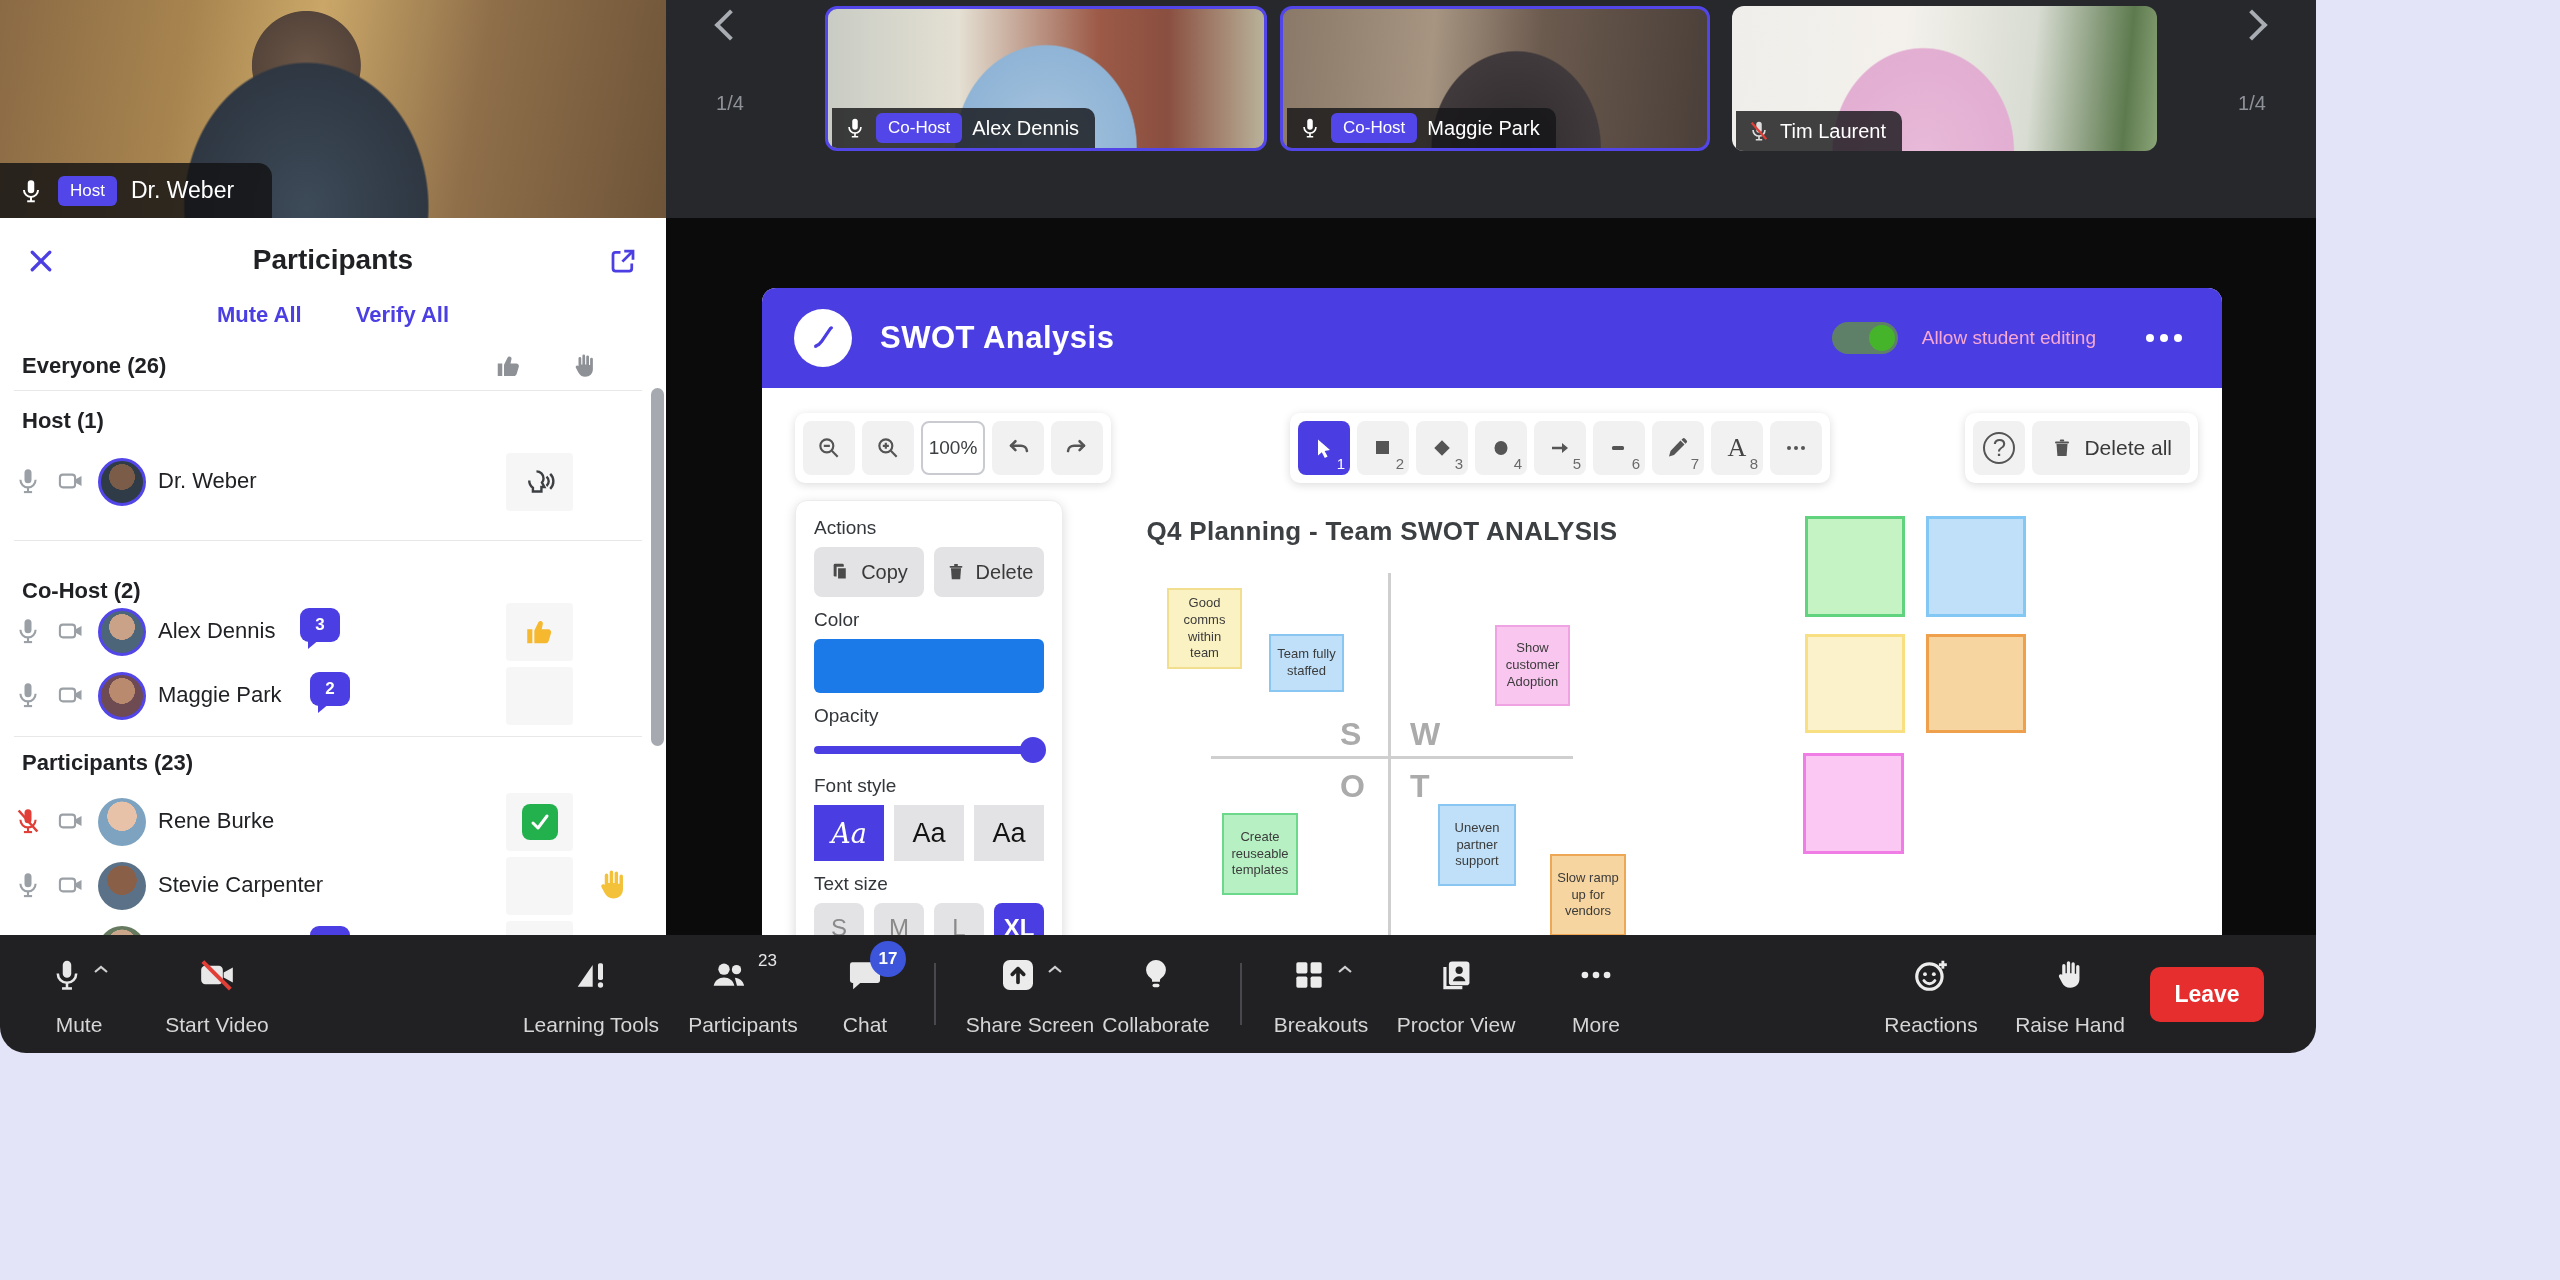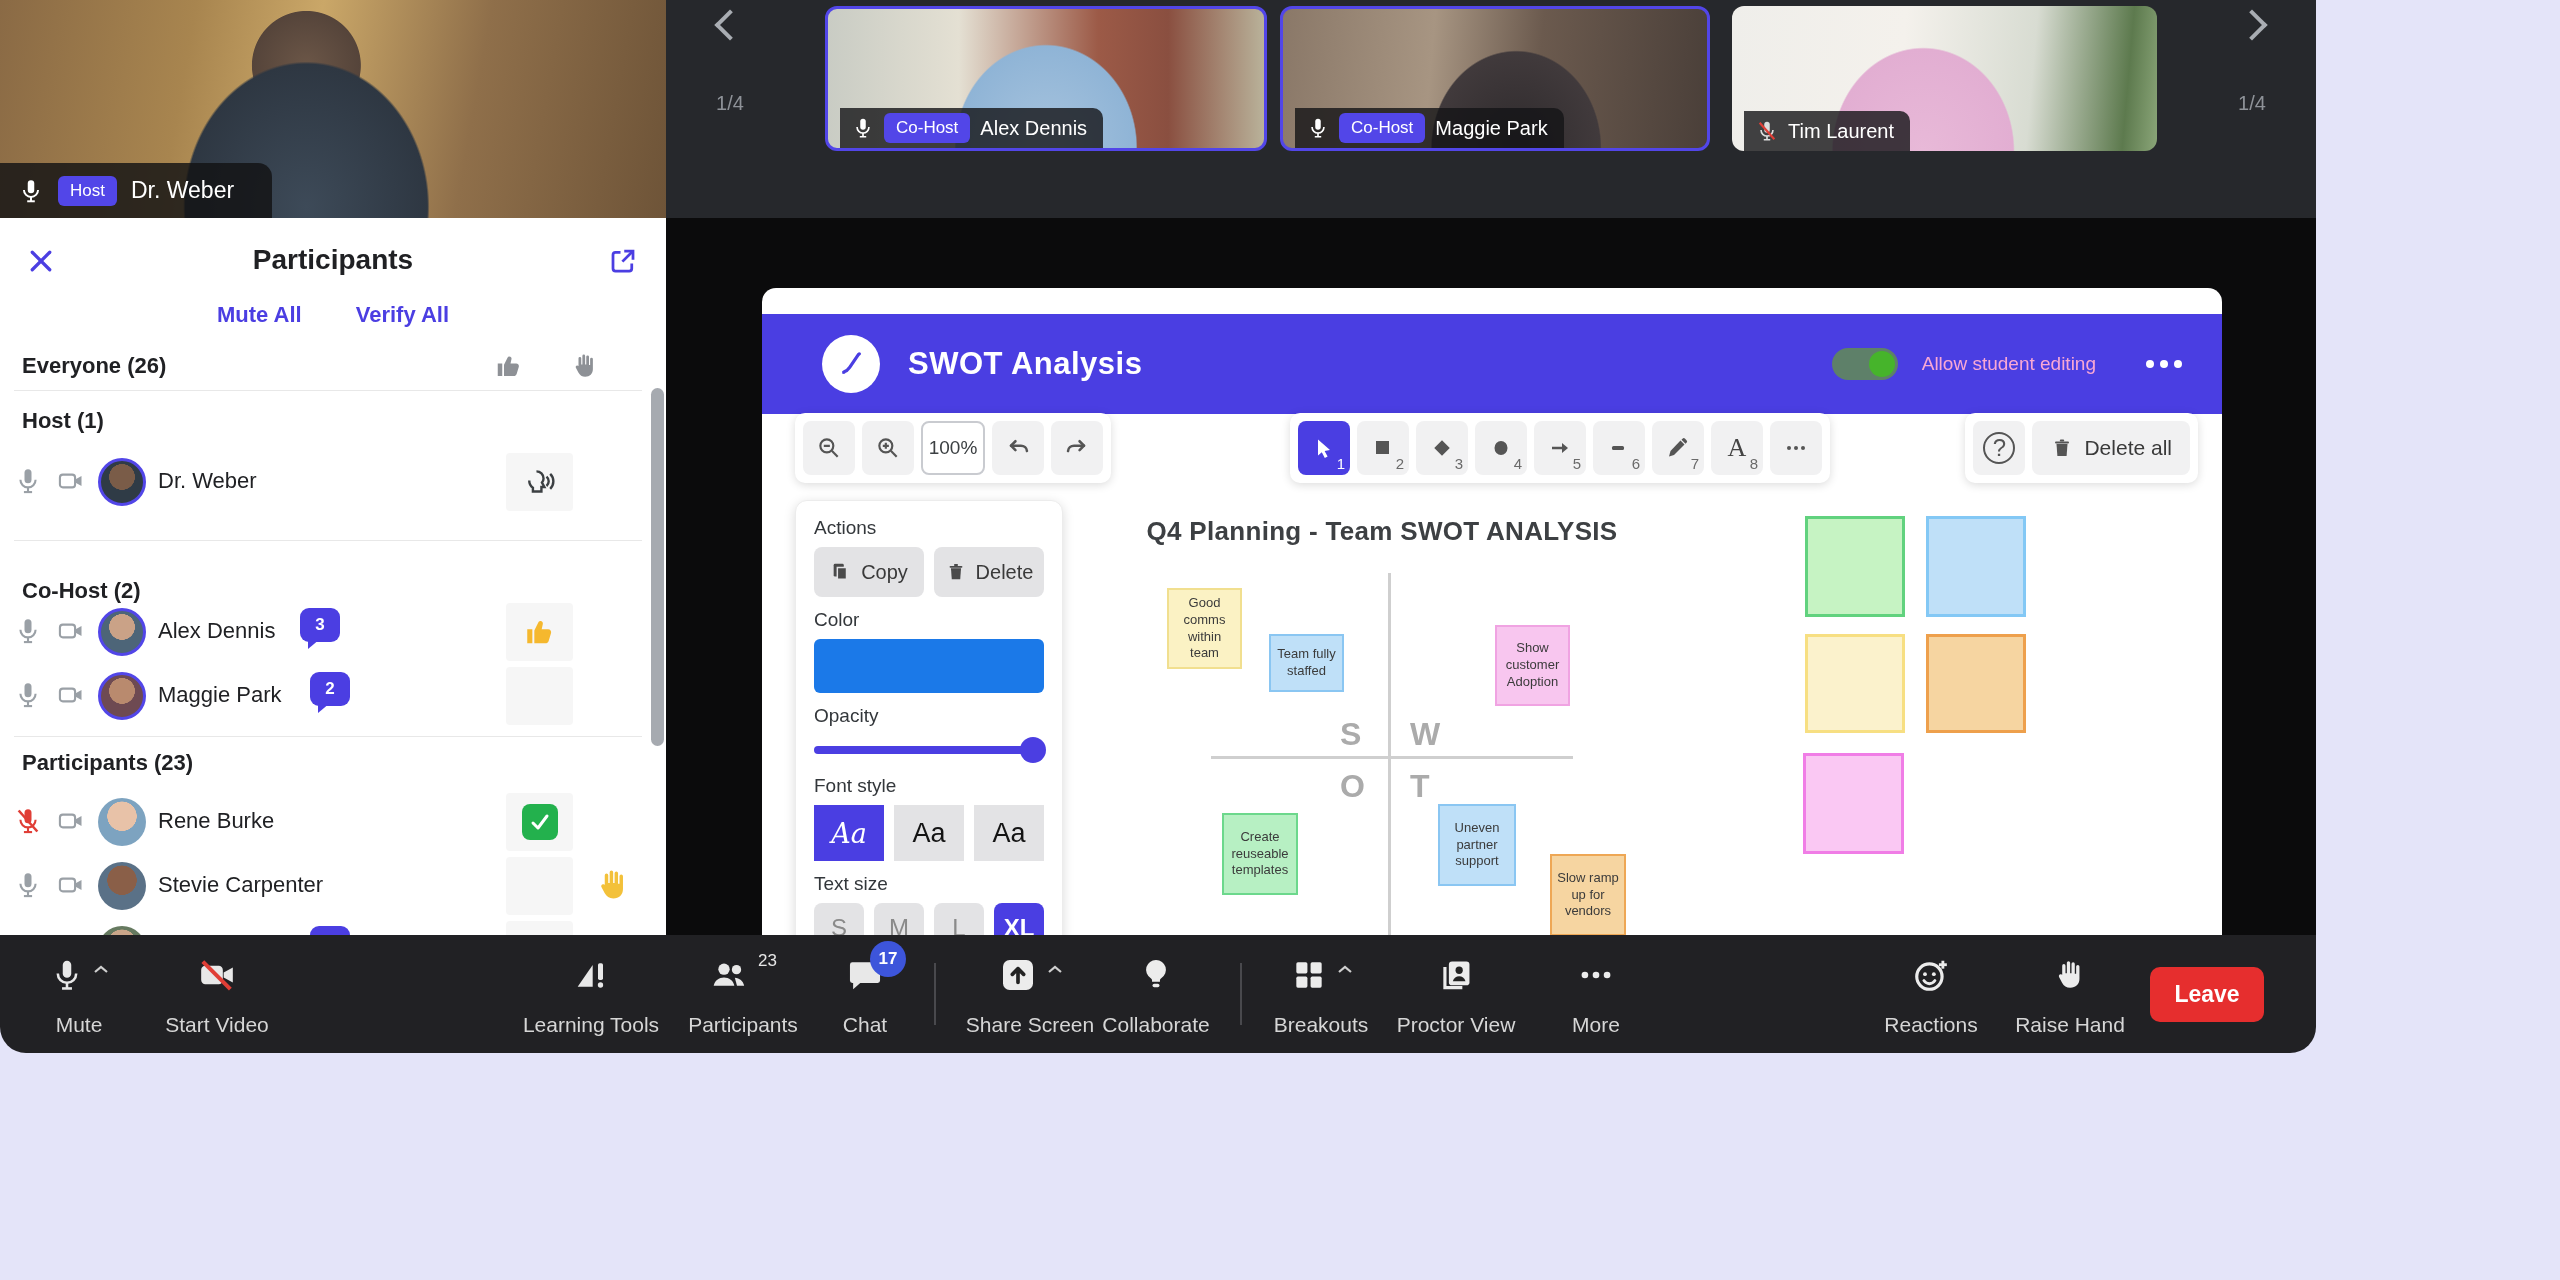--- a/index.html
+++ b/index.html
@@ -17,21 +17,21 @@
     border-radius:0 14px 0 0; display:flex; align-items:center; gap:14px; padding:0 20px 0 18px; }
   .name-tag .nm { color:#fff; font-size:23px; }
   .badge { background:#5246E8; color:#fff; font-size:17px; padding:5px 12px; border-radius:6px; white-space:nowrap; }
   .pager { position:absolute; width:60px; text-align:center; }
   .pager .num { color:#8E9298; font-size:20px; display:block; margin-top:52px; }
   .chev { width:22px; height:22px; border-style:solid; border-color:#A9ADB3; border-width:0; display:inline-block; }
   .chev.left  { border-left-width:4px; border-bottom-width:4px; transform:rotate(45deg); }
   .chev.right { border-right-width:4px; border-top-width:4px; transform:rotate(45deg); }
   .tile { position:absolute; top:6px; height:145px; border-radius:12px; overflow:hidden; }
   .tile.bordered { border:3px solid #5246E8; }
-  .tile-bar { position:absolute; left:12px; bottom:0; height:40px; background:rgba(20,20,22,.8); border-radius:0 10px 0 0;
+  .tile-bar { position:absolute; left:4px; bottom:0; height:40px; background:rgba(20,20,22,.8); border-radius:0 10px 0 0;
     display:flex; align-items:center; gap:10px; padding:0 16px 0 12px; }
   .tile-bar .nm { color:#fff; font-size:20px; white-space:nowrap; }
   .t-alex { left:825px; width:442px; background:
       radial-gradient(150px 170px at 50% 100%, #a8c4de 0%, #8fb4d6 60%, rgba(143,180,214,0) 61%),
       linear-gradient(90deg, #c9ccc4 0%, #e4e0d3 30%, #9c5a47 62%, #8a4f40 78%, #b9b29a 100%); }
   .t-maggie { left:1280px; width:430px; background:
       radial-gradient(140px 160px at 55% 100%, #2e2a2c 0%, #413a3c 60%, rgba(65,58,60,0) 61%),
       linear-gradient(95deg, #8a7868 0%, #a79582 35%, #6b5a4e 60%, #4a3f39 100%); }
   .t-tim { left:1732px; width:425px; background:
       radial-gradient(150px 170px at 45% 100%, #e8b9d8 0%, #e2aed2 60%, rgba(226,174,210,0) 61%),
@@ -65,21 +65,21 @@
   .chat-badge { position:absolute; top:8px; min-width:40px; height:34px; background:#4B3EE2; color:#fff; font-size:17px; font-weight:bold;
     border-radius:9px; display:flex; align-items:center; justify-content:center; }
   .chat-badge:after { content:""; position:absolute; left:8px; bottom:-7px; border:8px solid transparent; border-top-color:#4B3EE2; border-left-color:#4B3EE2; border-width:5px 6px; }
   .r-box { position:absolute; right:93px; top:3px; width:67px; height:58px; background:#F6F6F6; border-radius:4px; display:flex; align-items:center; justify-content:center; }
   .check-emoji { width:36px; height:36px; background:#23B14D; border-radius:8px; display:flex; align-items:center; justify-content:center; }
   .scrollbar { position:absolute; right:2px; top:170px; width:13px; height:358px; background:#A6AAB0; border-radius:7px; }
 
   
   .stage { position:absolute; left:666px; top:0; width:1650px; height:717px; background:#0B0B0C; }
   .wb { position:absolute; left:96px; top:70px; width:1460px; height:647px; background:#fff; border-radius:14px 14px 0 0; overflow:hidden; }
-  .wb-header { position:absolute; left:0; top:0; width:100%; height:100px; background:#4A3EE2; display:flex; align-items:center; padding:0 40px 0 60px;margin-top:26px; }
+  .wb-header { position:absolute; left:0; top:0; width:100%; height:100px; background:#4A3EE2; display:flex; align-items:center; padding:0 40px 0 32px; }
   .wb-hicon { width:58px; height:58px; background:#fff; border-radius:50%; display:flex; align-items:center; justify-content:center; }
   .wb-title { color:#fff; font-size:31px; font-weight:bold; margin-left:28px; letter-spacing:.5px; }
   .wb-hright { margin-left:auto; display:flex; align-items:center; gap:24px; }
   .toggle { width:66px; height:32px; border-radius:16px; background:#5E8069; position:relative; cursor:pointer; }
   .toggle .knob { position:absolute; right:3px; top:3px; width:26px; height:26px; border-radius:50%; background:#46B42B; }
   .toggle-label { color:#f9a8d4; font-size:19px; }
   .kebab { display:flex; gap:6px; margin-left:26px; cursor:pointer; }
   .kebab i { width:8px; height:8px; border-radius:50%; background:#fff; }
 
   .wb-card { position:absolute; background:#fff; border-radius:10px; box-shadow:0 2px 10px rgba(0,0,0,.14); padding:8px; display:flex; gap:7px; }

